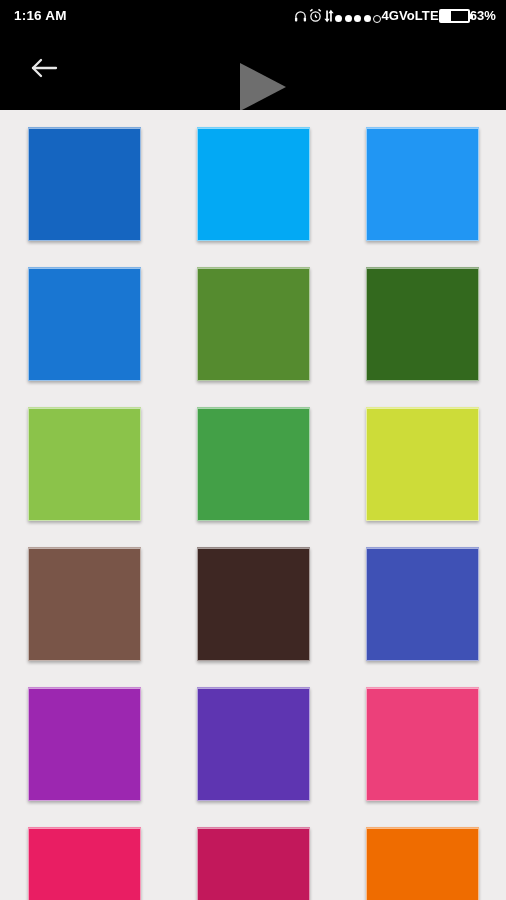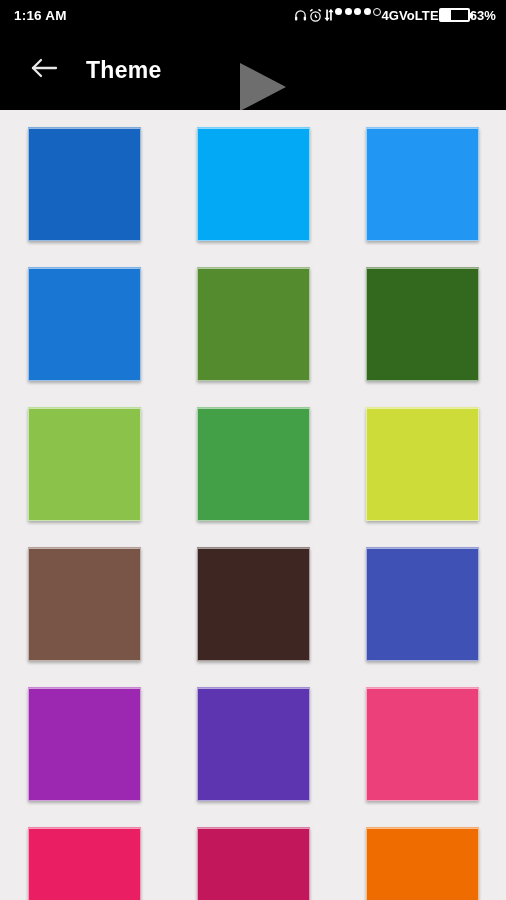--- a/index.html
+++ b/index.html
@@ -10,21 +10,21 @@
     overflow:hidden;
   }
   #app { position:relative; width:506px; height:900px; background:#7dd3fc; }
 
   
   .statusbar{
     position:relative; height:30px; background:#000; color:#fff;
     display:flex; align-items:center; padding:0 10px 0 14px;
   }
   .sb-time{ font-size:13.5px; font-weight:bold; letter-spacing:.2px; }
-  .sb-right{ margin-left:auto; display:flex; align-items:flex-start; }
+  .sb-right{ margin-left:auto; display:flex; align-items:flex-end; }
   .sb-icon{ display:flex; align-items:center; justify-content:center; }
   .sb-text{ font-size:13px; font-weight:bold; letter-spacing:.1px; }
   .dots{ display:flex; align-items:center; gap:2.5px; }
   .dot{ width:7px; height:7px; border-radius:50%; background:#fff; }
   .dot.hollow{ background:transparent; border:1.4px solid #fff; width:8px; height:8px; }
   .batt{
     position:relative; width:31px; height:14px;
     border:2px solid #fff; border-radius:2px; display:flex; align-items:center;
   }
   .batt:after{
@@ -126,21 +126,20 @@
 
   <div class="appbar">
     <div class="back-btn">
       <span>
         <svg width="30" height="22" viewBox="0 0 30 22" fill="none" stroke="#e8e8e8" stroke-width="2.3" stroke-linecap="round" stroke-linejoin="round">
           <path d="M27 11H4"></path>
             <path d="M12 3 4 11l8 8"></path>
         </svg>
       </span>
     </div>
-    <div class="appbar-title">Theme</div>
     <div class="play-tri"></div>
   </div>
 
   <div class="grid" id="swatch-grid">
       <div class="swatch" style="background: rgb(21, 101, 192);"></div>
       <div class="swatch" style="background: rgb(3, 169, 244);"></div>
       <div class="swatch" style="background: rgb(33, 150, 243);"></div>
       <div class="swatch" style="background: rgb(25, 118, 210);"></div>
       <div class="swatch" style="background: rgb(85, 139, 47);"></div>
       <div class="swatch" style="background: rgb(51, 105, 30);"></div>

